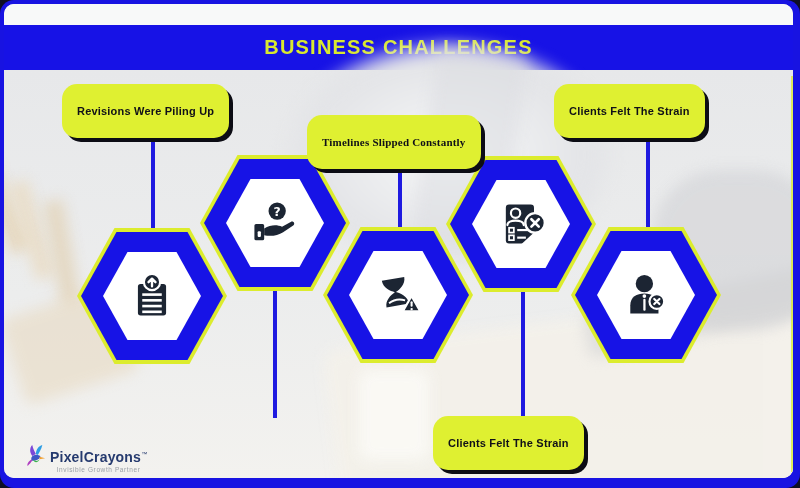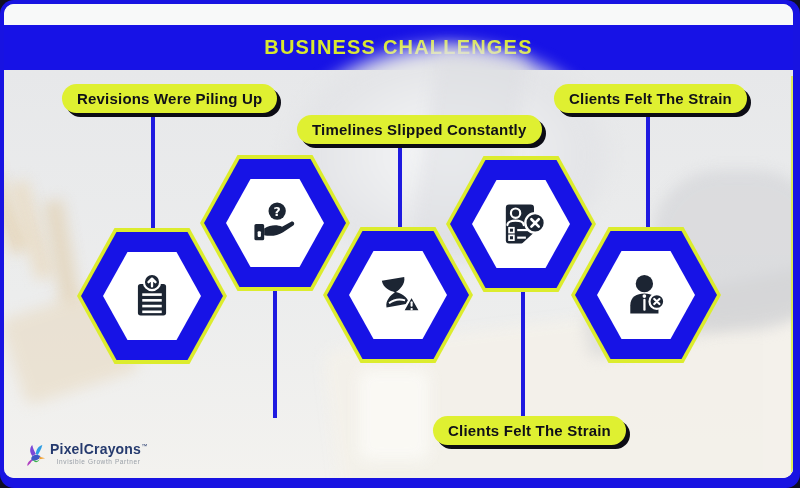--- a/index.html
+++ b/index.html
@@ -59,29 +59,29 @@
   .hex .blue{width:142px;height:128px;
     clip-path:polygon(25% 0,75% 0,100% 50%,75% 100%,25% 100%,0 50%);
     background:#1713e6;display:flex;align-items:center;justify-content:center;}
   .hex .white{width:98px;height:88px;
     clip-path:polygon(25% 0,75% 0,100% 50%,75% 100%,25% 100%,0 50%);
     background:#ffffff;display:flex;align-items:center;justify-content:center;}
   
   .pill{
     position:absolute;z-index:3;
     background:#dff031;color:#101018;
-    font-size:15px;font-weight:bold;letter-spacing:.2px;
-    padding:6px 15px;border-radius:15px;
+    font-size:11px;font-weight:bold;letter-spacing:.2px;
+    padding:21px 15px;border-radius:15px;
     box-shadow:4px 4px 0 0 #0c0c14;
     white-space:nowrap;
   }
   
   .logo{position:absolute;left:20px;top:372px;z-index:3;display:flex;align-items:flex-start;gap:4px;}
   .logo-text{display:flex;flex-direction:column;line-height:1;}
-  .brand-row{display:flex;align-items:flex-start;}
+  .brand-row{display:flex;align-items:flex-start;margin-top:8px;}
   .brand{font-size:14px;font-weight:bold;color:#253a6e;letter-spacing:.2px;}
   .tm{font-size:6px;color:#253a6e;margin-top:1px;}
   .tagline{font-size:6.5px;color:#9aa0a8;letter-spacing:.6px;margin-top:3px;align-self:center;}
 </style>
 </head>
 <body>
 
 <div class="frame">
   <div class="inner">
 
@@ -105,21 +105,21 @@
       <div class="bg bg-mug"></div>
       <div class="right-accent"></div>
 
       <div class="line" style="left:147px;top:42px;height:118px;"></div>
       <div class="line" style="left:269px;top:220px;height:128px;"></div>
       <div class="line" style="left:394px;top:74px;height:86px;"></div>
       <div class="line" style="left:517px;top:220px;height:128px;"></div>
       <div class="line" style="left:642px;top:42px;height:118px;"></div>
 
       <div class="pill" style="left:58px;top:14px;">Revisions Were Piling Up</div>
-      <div class="pill" style="left:293px;top:45px;">Timelines Slipped Constantly</div>
+      <div class="pill" style="left:303px;top:45px;font-family:Liberation Serif, serif;">Timelines Slipped Constantly</div>
       <div class="pill" style="left:550px;top:14px;">Clients Felt The Strain</div>
       <div class="pill" style="left:429px;top:346px;">Clients Felt The Strain</div>
 
       <div class="hex" style="left:73px;top:158px;">
         <div class="blue">
             <div class="white">
           <svg width="52" height="52" viewBox="0 0 48 48">
             <rect x="11" y="13" width="26" height="29" rx="2.5" fill="#1c2533"></rect>
             <rect x="15" y="21.5" width="18" height="2.4" fill="#fff"></rect>
             <rect x="15" y="26.8" width="18" height="2.4" fill="#fff"></rect>

